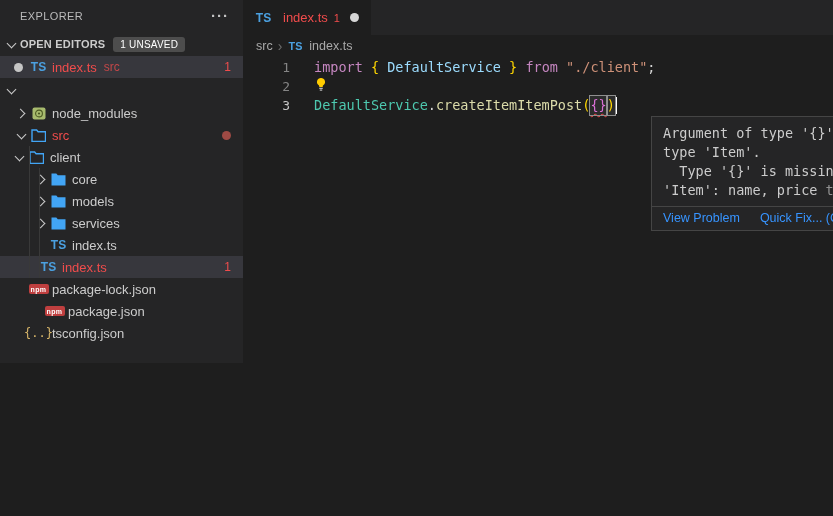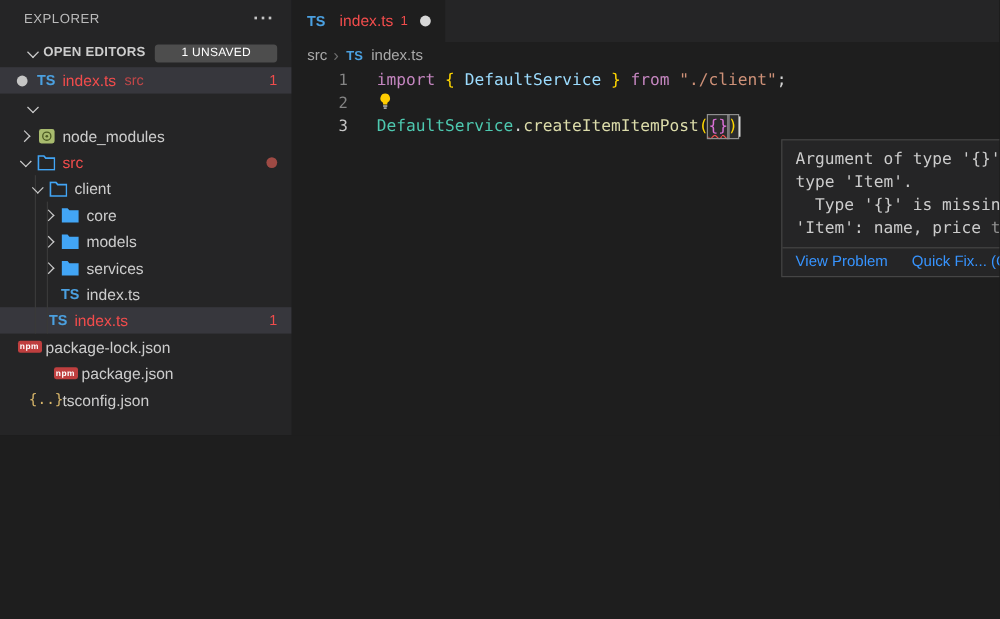--- a/index.html
+++ b/index.html
@@ -37,27 +37,26 @@
     cursor: pointer;
     line-height: 10px;
   }
   .section-header {
     height: 24px;
     display: flex; align-items: center;
     padding: 0 8px 0 4px;
     font-size: 11px; font-weight: bold;
     color: #cccccc;
     letter-spacing: .2px;
-    margin-left: 16px;
   }
   .section-header .badge-pill {
     margin-left: 8px;
     background: #4d4d4d; color: #ffffff;
     font-size: 10px; font-weight: normal;
-    padding: 2px 22px;
+    padding: 2px 7px;
     border-radius: 3px;
   }
   .row {
     height: 22px;
     display: flex; align-items: center;
     white-space: nowrap;
     cursor: pointer;
   }
   .row.selected { background: #37373d; }
   .row .label { color: #cccccc; }
@@ -231,21 +230,21 @@
           <span class="chev down"></span>
           <span class="ficon">
             <svg width="15" height="13" viewBox="0 0 15 13">
               <path d="M1 1h4.6l1.5 1.8h7.4v9.7H1z" fill="none" stroke="#42a5f5" stroke-width="1.4"></path>
             </svg>
           </span>
           <span class="label err">src</span>
           <span class="spacer"></span>
           <span class="err-dot"></span>
         </div>
-        <div class="row" style="padding-left: 24px;">
+        <div class="row" style="padding-left: 12px;">
           <span class="chev down"></span>
           <span class="ficon">
             <svg width="15" height="13" viewBox="0 0 15 13">
               <path d="M1 1h4.6l1.5 1.8h7.4v9.7H1z" fill="none" stroke="#42a5f5" stroke-width="1.4"></path>
             </svg>
           </span>
           <span class="label">client</span>
           <span class="spacer"></span>
         </div>
         <div class="row" style="padding-left: 34px;">
@@ -288,21 +287,21 @@
         </div>
         <div class="row selected" style="padding-left: 24px;">
           <span class="chev none"></span>
           <span class="ficon">
             <span class="ts-glyph">TS</span>
           </span>
           <span class="label err">index.ts</span>
           <span class="spacer"></span>
           <span class="count-badge">1</span>
         </div>
-        <div class="row" style="padding-left: 0;">
+        <div class="row" style="padding-left: 14px;">
           <span class="chev none"></span>
           <span class="ficon">
             <span class="npm-glyph">npm</span>
           </span>
           <span class="label">package-lock.json</span>
           <span class="spacer"></span>
         </div>
         <div class="row" style="padding-left: 30px;">
           <span class="chev none"></span>
           <span class="ficon">

